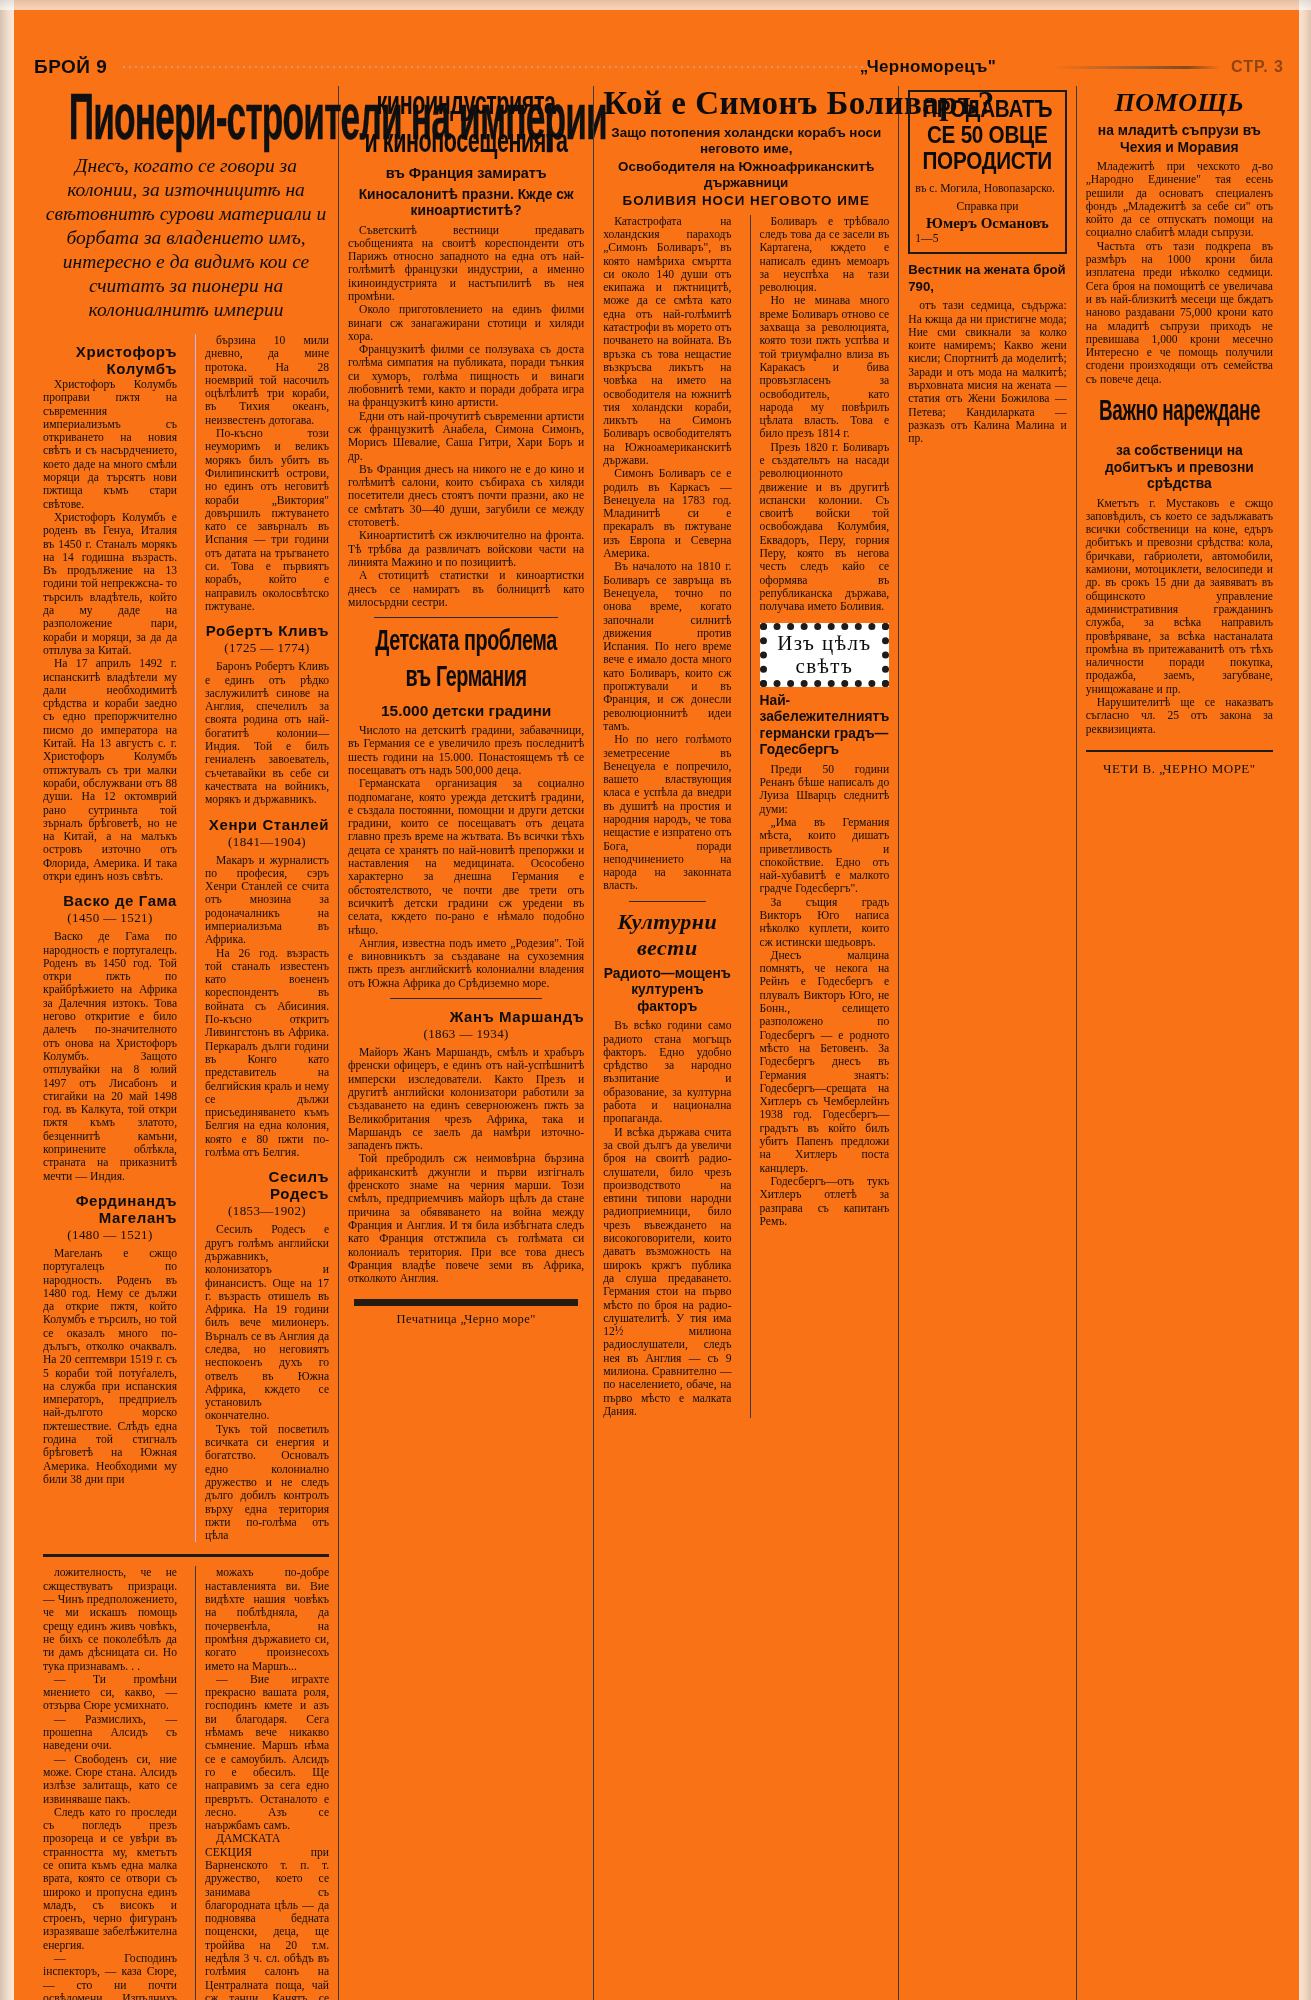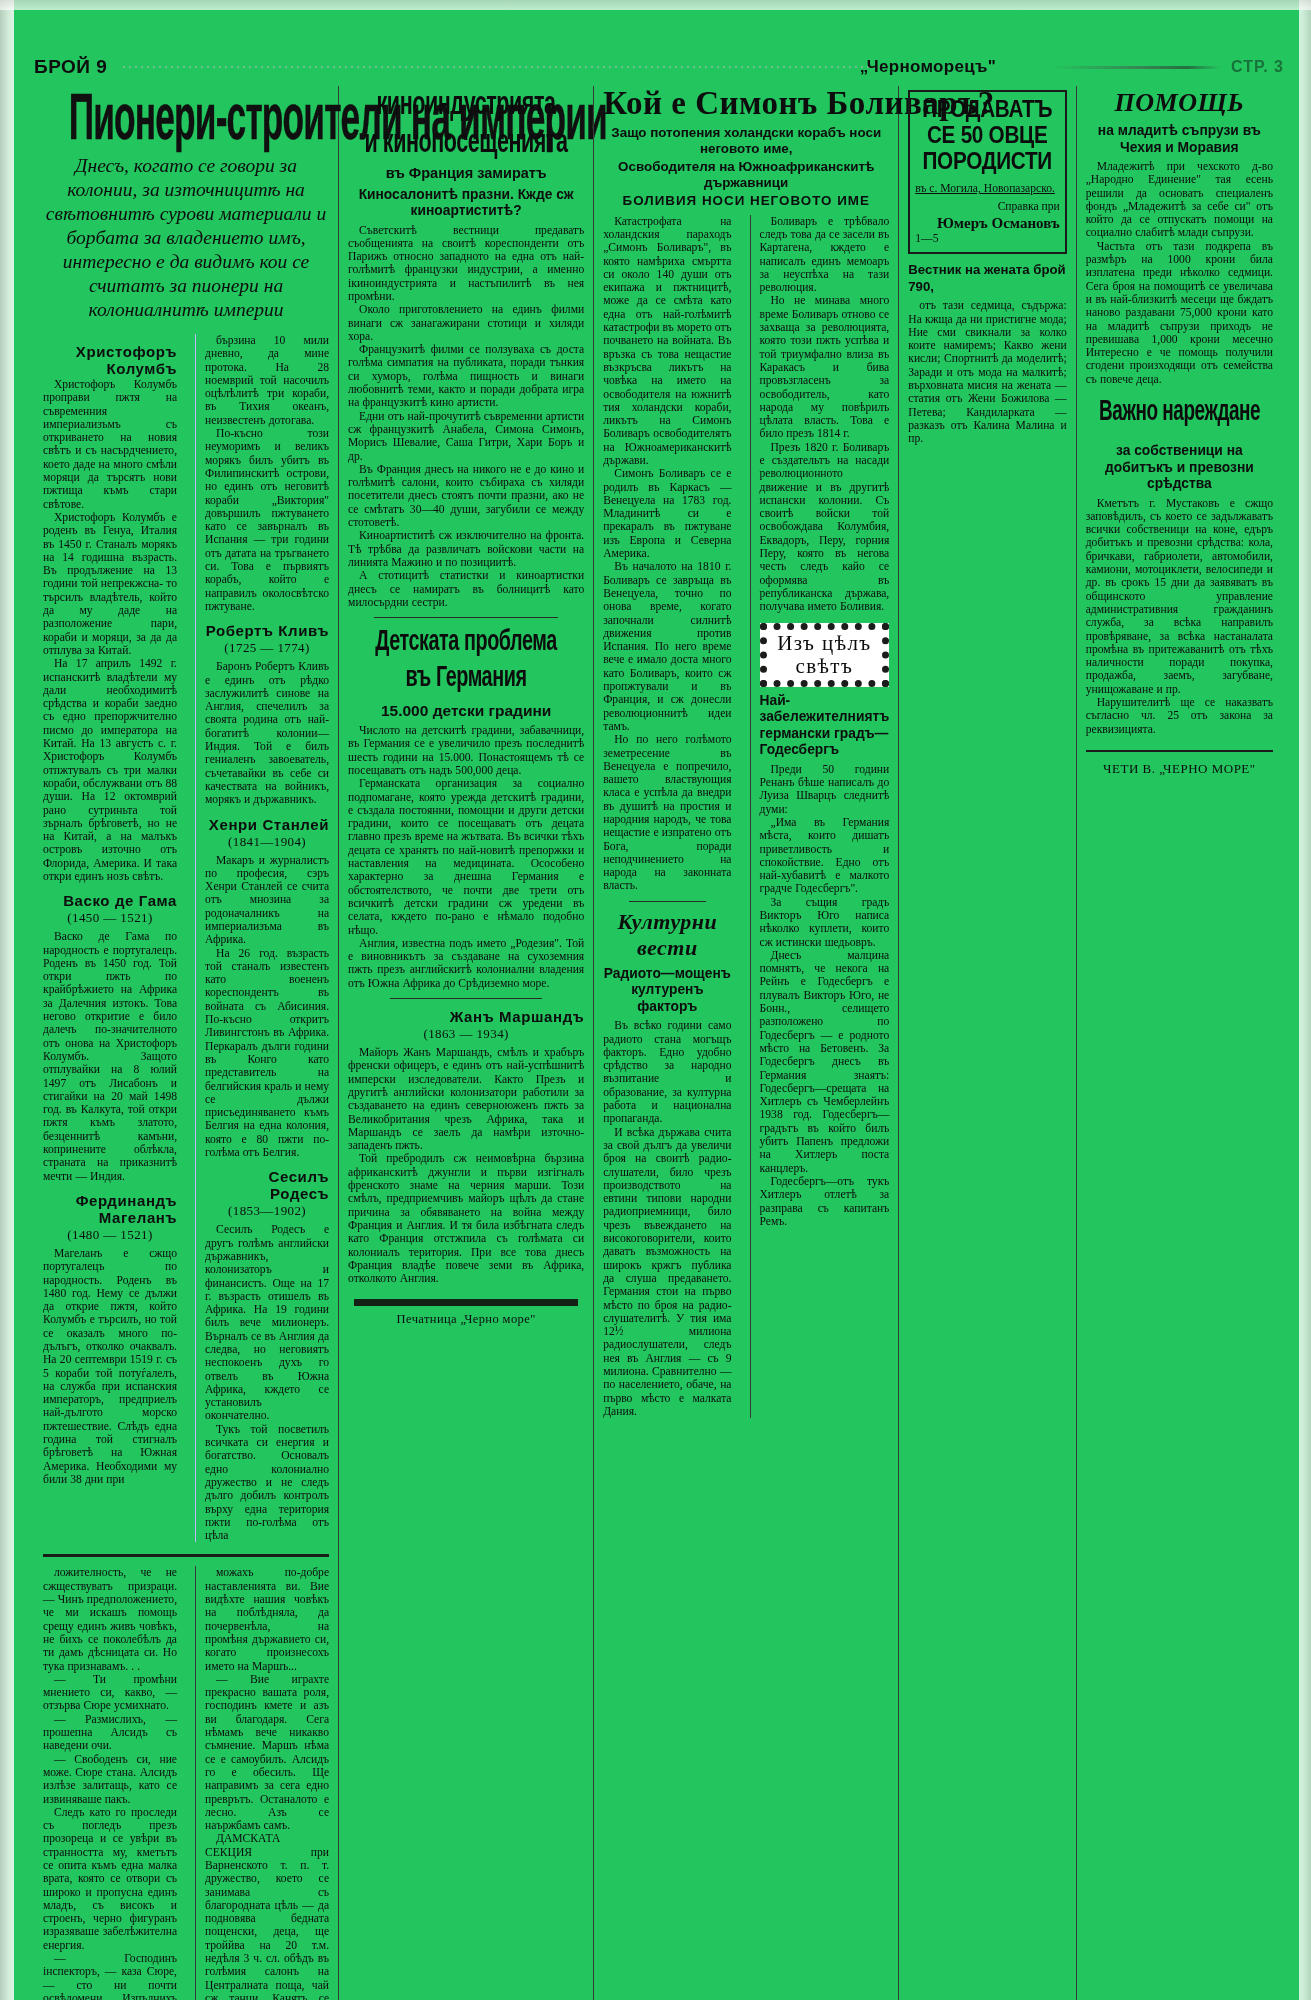--- a/index.html
+++ b/index.html
@@ -14,21 +14,21 @@
     font-family: "Liberation Serif", "DejaVu Serif", serif;
     color: #0d0d0d;
     position: relative;
     overflow: hidden;
   }
   .page {
     position: absolute;
     left: 0; top: 0;
     width: 1311px;
     height: 2000px;
-    background: #22c55e;
+    background: #f97316;
     padding: 0;
     box-sizing: border-box;
   }
   
   .scan-edge-left {
     position: absolute; left: 0; top: 0; width: 14px; height: 2000px;
     background: linear-gradient(to right, #cfcfcb 0%, #f2f2ef 60%, #fdfdfb 100%);
     opacity: .85;
   }
   .scan-edge-right {
@@ -249,21 +249,21 @@
     font-family: "Liberation Sans", "DejaVu Sans", sans-serif;
     font-weight: bold;
     font-size: 23px;
     text-align: center;
     line-height: 1.12;
     letter-spacing: -.3px;
     color: #0c0c0c;
   }
   .ad-cond .l { display: block; transform: scaleX(.9); }
   .ad-body {
-    font-size: 11.6px; line-height: 14px; text-align: right; margin-top: 5px;
+    font-size: 11.6px; line-height: 14px; text-align: center; margin-top: 5px;
   }
   .bold { font-weight: bold; }
   .imprint {
     text-align: center;
     font-size: 12.5px;
     margin-top: 6px;
     letter-spacing: .4px;
   }
   .imprint-bar {
     height: 7px;
@@ -436,21 +436,21 @@
       <div class="boxed-thick" style="margin-top:4px;">
         <div class="ad-cond">
             <span class="l">ПРОДАВАТЪ</span>
           </div>
         <div class="ad-cond">
             <span class="l">СЕ 50 ОВЦЕ</span>
           </div>
         <div class="ad-cond">
             <span class="l">ПОРОДИСТИ</span>
           </div>
-        <div class="ad-body" style="text-align:left; text-indent:0; margin-top:8px;text-decoration:underline;">въ с. Могила, Новопазарско.</div>
+        <div class="ad-body" style="text-align:left; text-indent:0; margin-top:8px;">въ с. Могила, Новопазарско.</div>
         <div class="ad-body" style="margin-top:4px;">Справка при</div>
         <div class="ad-body bold" style="font-size:15px; margin-top:2px;">Юмеръ Османовъ</div>
         <div class="ad-body" style="text-align:left; margin-top:2px;">1—5</div>
       </div>
 
       <div class="subhead-sans left" style="font-size:13.2px;">Вестник на жената брой 790,</div>
       <p>отъ тази седмица, съдържа: На кжща да ни пристигне мода; Ние сми свикнали за колко коите намиремъ; Какво жени кисли; Спортнитѣ да моделитѣ; Заради и отъ мода на малкитѣ; върховната мисия на жената — статия отъ Жени Божилова — Петева; Кандиларката — разказъ отъ Калина Малина и пр.</p>
     </div>
 
     <div class="col no-rule" style="grid-column: 7 / span 1;">

